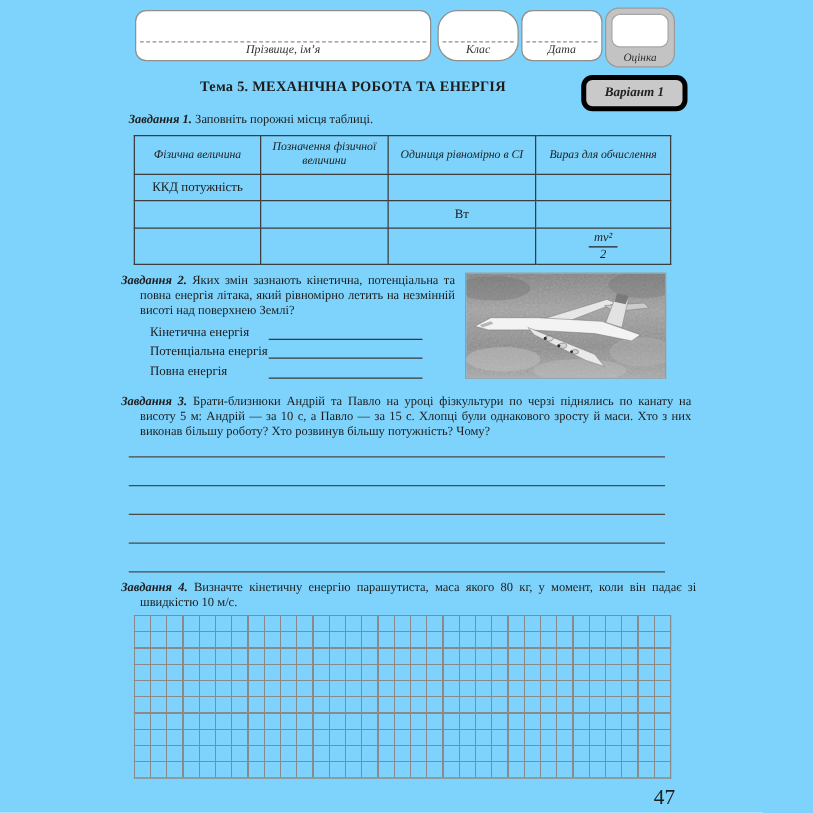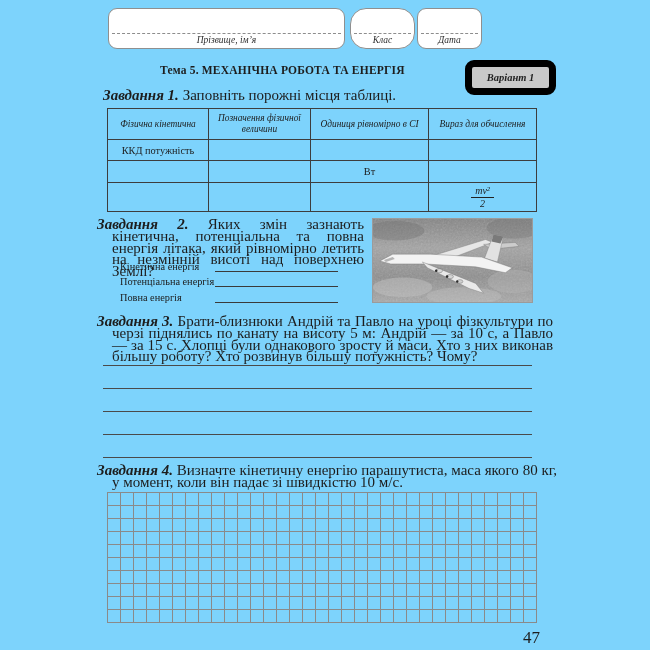--- a/index.html
+++ b/index.html
@@ -13,24 +13,24 @@
   
   .hbox{position:absolute;border:1.5px solid #8f8f8f;border-radius:9px;background:#fff;}
   .hbox .rule{position:absolute;left:3px;right:3px;top:24px;border-top:1px dashed #8d8d8d;}
   .hlbl{position:absolute;left:0;right:0;top:26px;text-align:center;font-style:italic;font-size:9.5px;color:#2e2e2e;white-space:nowrap;}
   .grade{position:absolute;left:484px;top:6px;width:54px;height:46px;background:#c3c3c3;border:1px solid #9a9a9a;border-radius:11px;}
   .grade .inner{position:absolute;left:4px;right:4px;top:4px;bottom:15px;background:#fff;border:1px solid #a6a6a6;border-radius:7px;}
   .grade .hlbl{top:auto;bottom:2px;font-size:9px;}
 
   
   .title{position:absolute;left:116px;top:64px;font-size:11.5px;font-weight:bold;letter-spacing:.2px;margin-left:44px;}
-  .variant{position:absolute;left:465px;top:60px;width:77px;height:21px;background:#c9c9c9;border:7px solid #000000;border-radius:9px;text-align:center;font-weight:bold;font-style:italic;font-size:10.5px;line-height:21px;color:#222;}
-
-  
-  .task{position:absolute;font-size:15px;line-height:11.8px;text-align:justify;padding-left:15px;text-indent:-15px;}
+  .variant{position:absolute;left:465px;top:60px;width:77px;height:21px;background:#c9c9c9;border:4px solid #000000;border-radius:9px;text-align:center;font-weight:bold;font-style:italic;font-size:10.5px;line-height:21px;color:#222;}
+
+  
+  .task{position:absolute;font-size:10px;line-height:11.8px;text-align:justify;padding-left:15px;text-indent:-15px;}
   .task-label{font-weight:bold;font-style:italic;}
 
   
   table.t1{position:absolute;left:107px;top:108px;border-collapse:collapse;table-layout:fixed;}
   table.t1 td,table.t1 th{border:1px solid #3d3d3d;text-align:center;vertical-align:middle;font-weight:normal;}
   table.t1 th{font-style:italic;font-size:9.4px;line-height:11px;height:28px;padding:1px 6px;}
   table.t1 td{font-size:10.3px;padding:0 4px;}
   .frac{display:inline-block;text-align:center;font-style:italic;font-size:10px;line-height:10px;vertical-align:middle;}
   .frac .num{display:block;border-bottom:1px solid #222;padding:0 4px 1px;}
   .frac .den{display:block;padding-top:1px;}
@@ -64,40 +64,44 @@
     <div class="rule"></div>
     <div class="hlbl">Прізвище, ім’я</div>
   </div>
   <div class="hbox" style="left:350px;top:8px;width:63px;height:39px;border-radius:16px;">
     <div class="rule"></div>
     <div class="hlbl">Клас</div>
   </div>
   <div class="hbox" style="left:417px;top:8px;width:63px;height:39px;">
     <div class="rule"></div>
     <div class="hlbl">Дата</div>
+  </div>
+  <div class="grade">
+    <div class="inner"></div>
+    <div class="hlbl">Оцінка</div>
   </div>
 
   <div class="title">Тема 5. МЕХАНІЧНА РОБОТА ТА ЕНЕРГІЯ</div>
   <div class="variant">Варіант 1</div>
 
   <div class="task" style="left:103px;top:90px;width:440px;">
     <span class="task-label">Завдання 1.</span>
     <span>Заповніть порожні місця таблиці.</span>
   </div>
 
   <table class="t1">
     <colgroup>
         <col style="width:101px">
         <col style="width:102px">
         <col style="width:118px">
         <col style="width:108px">
       </colgroup>
     <tbody>
         <tr>
-      <th>Фізична кінетична</th>
+      <th>Фізична величина</th>
       <th>Позначення фізичної величини</th>
       <th>Одиниця рівномірно в СІ</th>
       <th>Вираз для обчислення</th>
     </tr>
     <tr style="height:21px;">
       <td>ККД потужність</td>
       <td></td>
       <td></td>
       <td></td>
     </tr>

